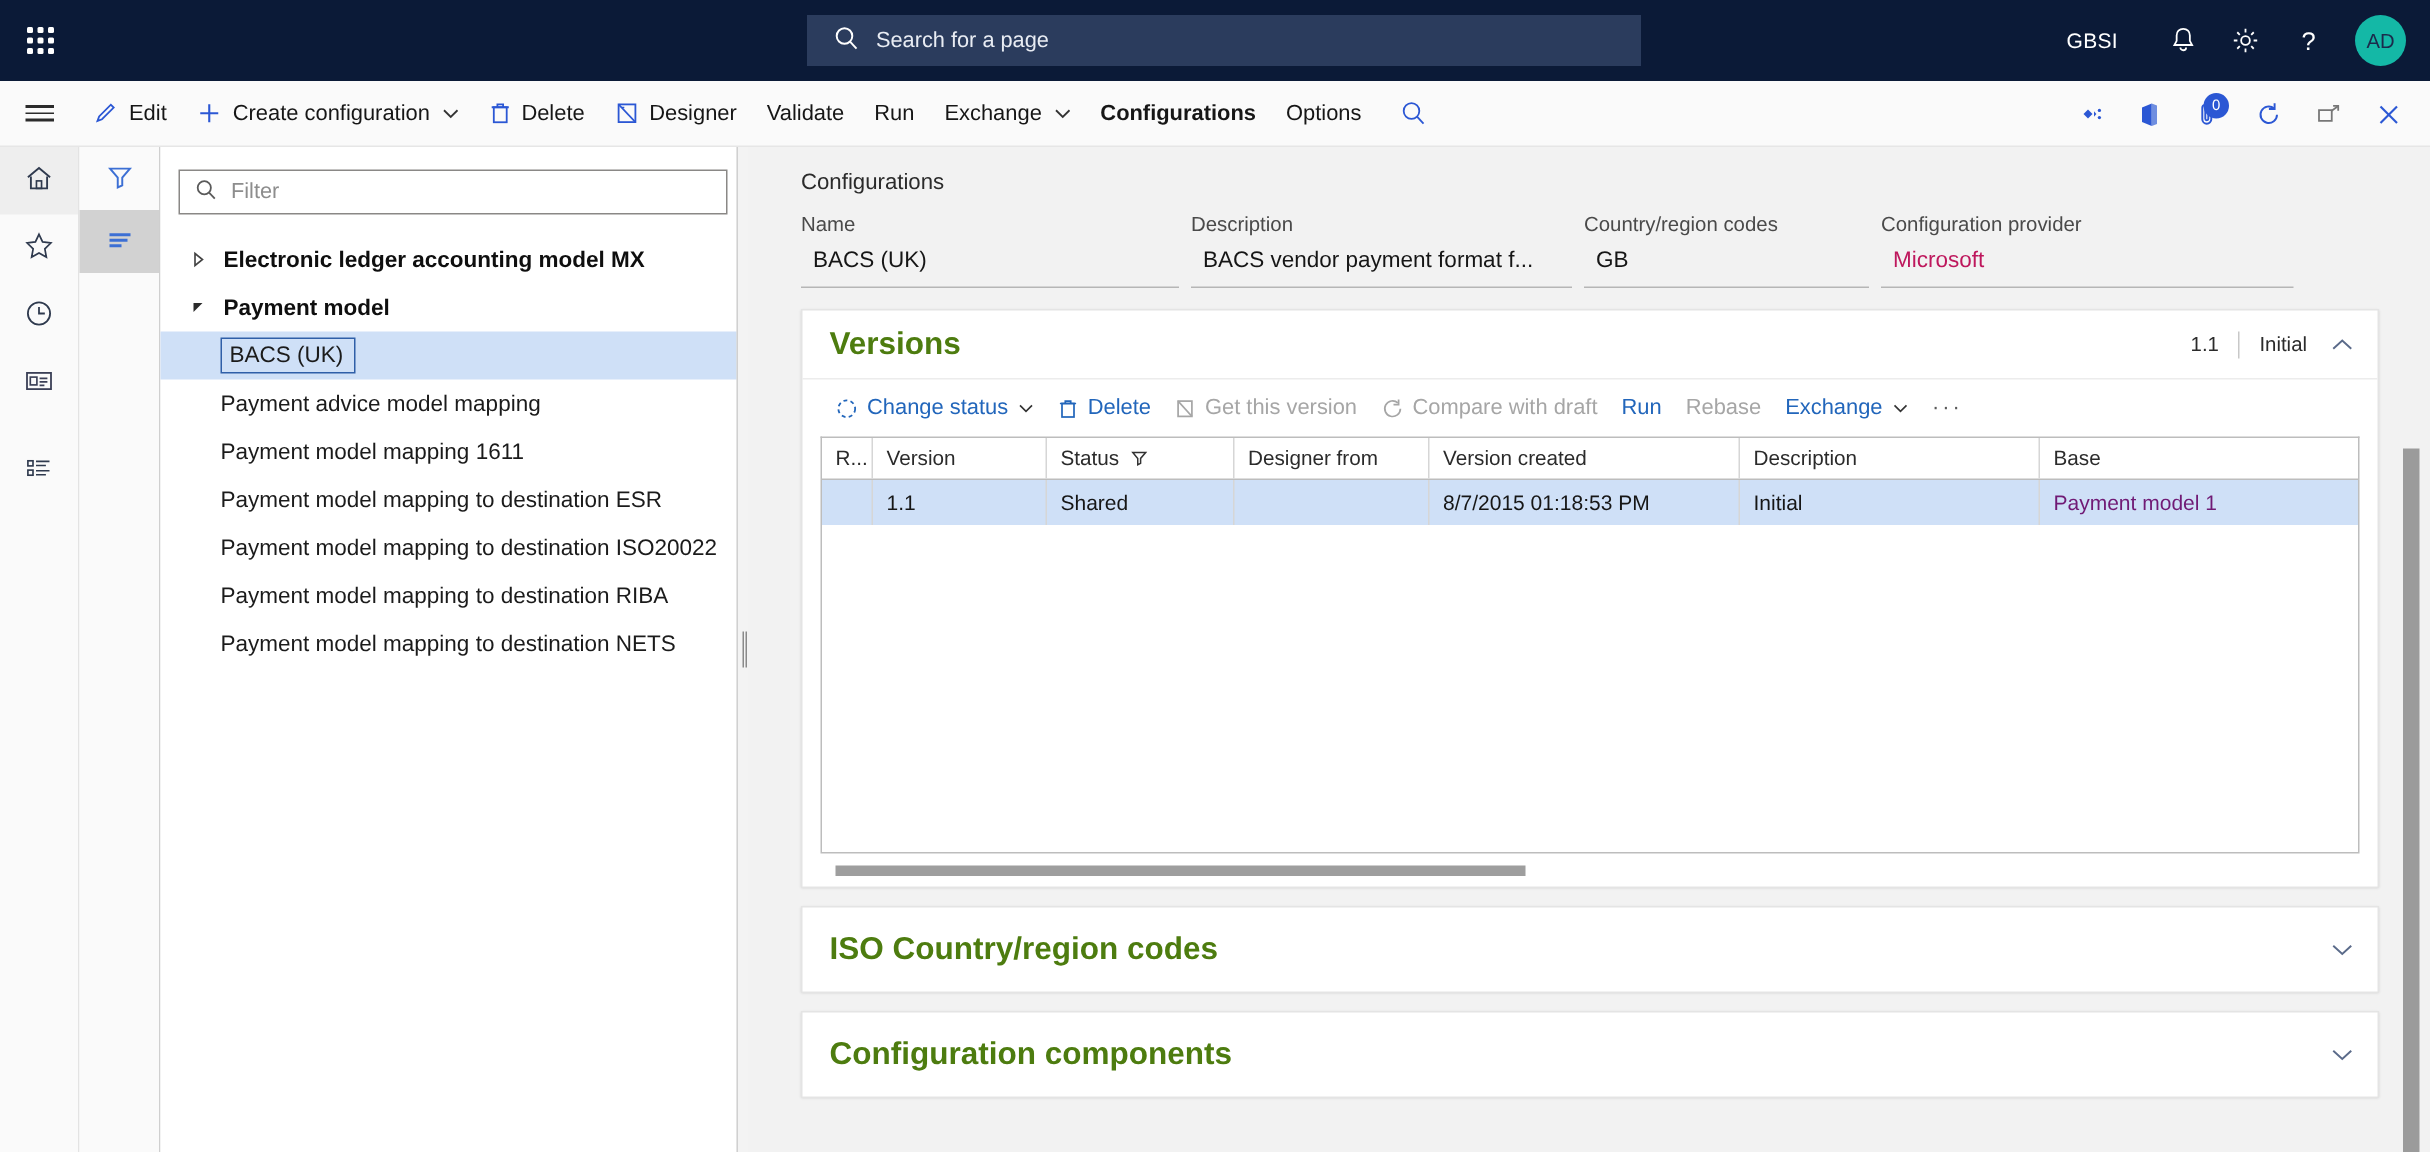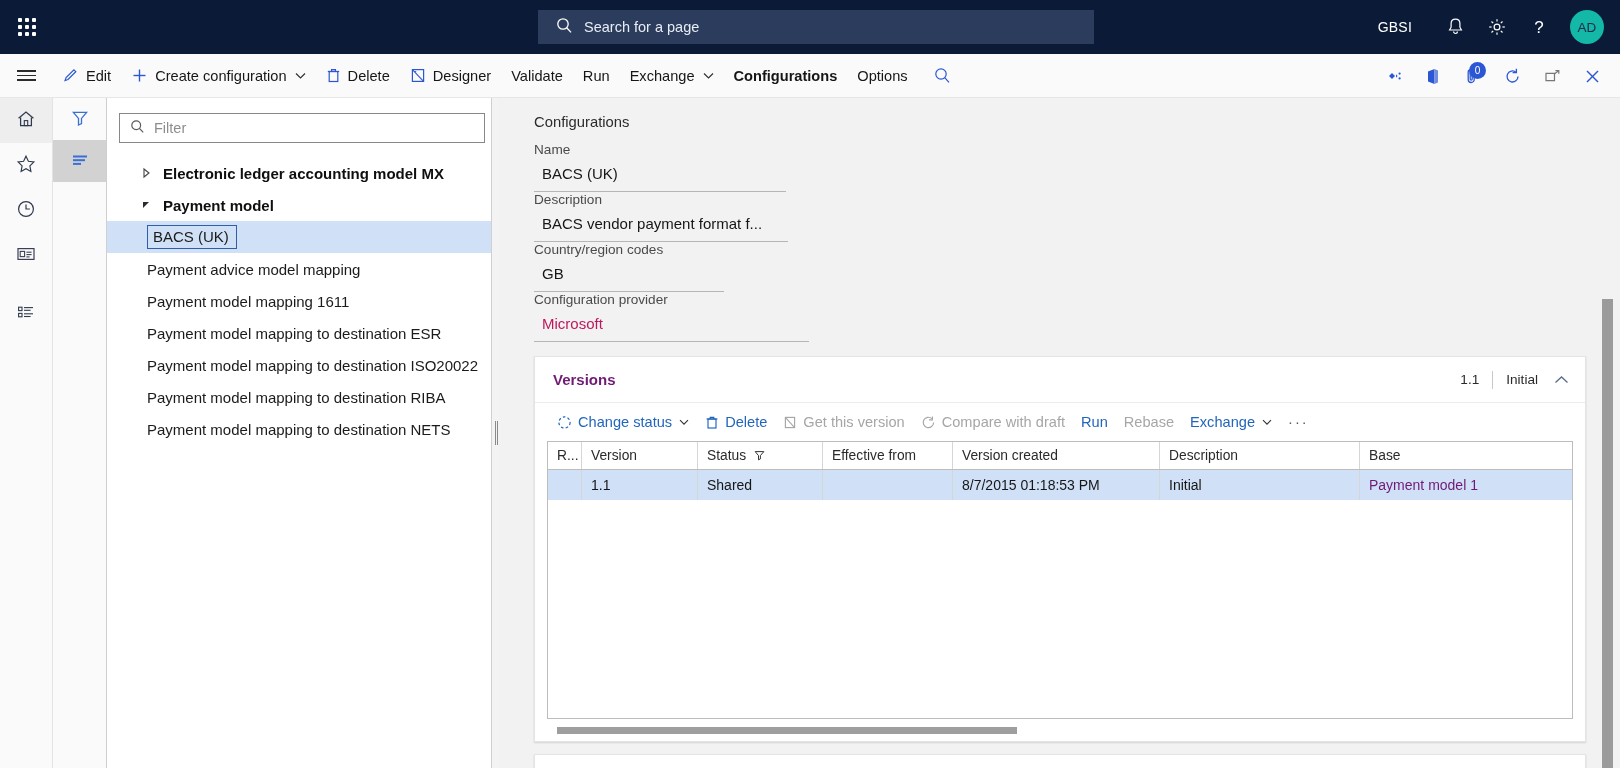--- a/index.html
+++ b/index.html
@@ -78,58 +78,58 @@
 
   
   .treepane { width: 392px; flex: 0 0 392px; background: #ffffff; position: relative; display: flex; flex-direction: column; }
   .filterbox {
     margin: 15px 14px 8px 12px; height: 30px; border: 1px solid #8a8886; background: #fff;
     display: flex; align-items: center; padding-left: 10px; cursor: text;
   }
   .filterbox .mag { margin-right: 9px; }
   .filterbox .ph { color: #8d8d8d; font-size: 14.5px; }
   .tree { padding-top: 6px; font-size: 15px; }
-  .tnode { height: 32px; display: flex; align-items: center; cursor: pointer; padding-left: 22px; }
+  .tnode { height: 32px; display: flex; align-items: center; cursor: pointer; padding-left: 8px; }
   .tnode .arrow { width: 34px; display: flex; align-items: center; justify-content: center; }
   .tnode .lbl { white-space: nowrap; }
   .tnode.root > .lbl { font-weight: 700; color: #0f0f0f; }
   .tnode.child { padding-left: 40px; }
   .tnode.child .lbl { color: #1b1b1b; }
   .tnode.selected { background: #cfe0f7; }
   .tnode.selected .lbl { border: 1.4px solid #2f5fa8; padding: 2px 7px 3px 5px; margin-left: 0px; }
   .splitter {
     position: absolute; right: -1px; top: 0; bottom: 0; width: 9px;
     border-left: 1px solid #d0d0d0; background: #f3f3f3; cursor: col-resize;
     display: flex; align-items: center; justify-content: center;
   }
   .splitter .grip { width: 3px; height: 24px; border-left: 1.4px solid #8a8a8a; border-right: 1.4px solid #8a8a8a; }
 
   
   .content { flex: 1 1 auto; background: #f2f2f2; position: relative; overflow: hidden; padding-left: 9px; }
   .content-inner { padding: 16px 34px 0 26px; height: 100%; }
   .page-caption { font-size: 14.8px; color: #2b2b2b; margin-bottom: 12px; }
 
-  .fieldrow { display: flex; margin-bottom: 14px; flex-direction: column; }
+  .fieldrow { display: flex; margin-bottom: 14px; }
   .field { margin-right: 8px; }
   .field .flabel { font-size: 13.6px; color: #4a4a4a; margin-bottom: 6px; }
   .field .fvalue {
     font-size: 15px; color: #161616; border-bottom: 1px solid #b6b6b6;
     padding: 2px 8px 6px 8px; height: 29px; white-space: nowrap; overflow: hidden; cursor: text;
   }
   .field .fvalue.link { color: #be185d; }
 
   .card {
     background: #ffffff; border: 1px solid #e4e4e4; box-shadow: 0 0.6px 1.8px rgba(0,0,0,.13);
     margin-bottom: 12px;
   }
   .card-head {
     height: 46px; display: flex; align-items: center; padding: 0 16px 0 18px;
     border-bottom: 1px solid #ececec; cursor: pointer;
   }
-  .card-head .ctitle { font-size: 15px; font-weight: 600; color: #701a75; }
+  .card-head .ctitle { font-size: 21px; font-weight: 600; color: #4d7c0f; }
   .card-head .cright { margin-left: auto; display: flex; align-items: center; }
   .card-head .cmeta { font-size: 13.6px; color: #2b2b2b; }
   .card-head .csep { width: 1px; height: 18px; background: #c8c8c8; margin: 0 13px; }
   .card-head .chev { margin-left: 16px; display: flex; align-items: center; }
 
   .grid-toolbar { height: 38px; display: flex; align-items: center; padding-left: 14px; }
   .gt-item { display: flex; align-items: center; font-size: 14.6px; padding: 0 8px; cursor: pointer; color: #2266bb; white-space: nowrap; }
   .gt-item .gl { margin-right: 6px; display: flex; align-items: center; }
   .gt-item.disabled { color: #a6a6a6; cursor: default; }
   .gt-item .caret { margin-left: 7px; display: flex; }
@@ -583,21 +583,21 @@
                 <div class="gcell" style="width:34px;">R...</div>
                 <div class="gcell" style="width:116px;">Version</div>
                 <div class="gcell" style="width:125px;">
                   <span>Status</span>
                   <span style="margin-left:8px;display:flex;">
                     <svg width="11" height="11" viewBox="0 0 11 11">
                         <path d="M1.2 1.6h8.6l-3.4 4v3.3l-1.9.9V5.6z" fill="none" stroke="#333" stroke-width="1"></path>
                       </svg>
                   </span>
                 </div>
-                <div class="gcell" style="width:130px;">Effective from</div>
+                <div class="gcell" style="width:130px;">Designer from</div>
                 <div class="gcell" style="width:207px;">Version created</div>
                 <div class="gcell" style="width:200px;">Description</div>
                 <div class="gcell" style="width:185px;border-right:none;">Base</div>
               </div>
 
               <div class="grow gbody-row">
                 <div class="gcell" style="width:34px;"></div>
                 <div class="gcell" style="width:116px;">1.1</div>
                 <div class="gcell" style="width:125px;">Shared</div>
                 <div class="gcell" style="width:130px;"></div>
@@ -621,20 +621,32 @@
             <span class="cright">
               <span class="chev">
                 <svg width="15" height="10" viewBox="0 0 15 10">
                     <path d="M1.5 2.5L7.5 8l6-5.5" fill="none" stroke="#5b6b8a" stroke-width="1.3"></path>
                   </svg>
               </span>
             </span>
           </div>
         </div>
 
+        <div class="card">
+          <div class="card-head" style="height:56px;border-bottom:none;">
+            <span class="ctitle">Configuration components</span>
+            <span class="cright">
+              <span class="chev">
+                <svg width="15" height="10" viewBox="0 0 15 10">
+                    <path d="M1.5 2.5L7.5 8l6-5.5" fill="none" stroke="#5b6b8a" stroke-width="1.3"></path>
+                  </svg>
+              </span>
+            </span>
+          </div>
+        </div>
 
       </div>
 
       <div class="vscroll">
         <div class="thumb"></div>
       </div>
     </div>
 
   </div>
 </div>

